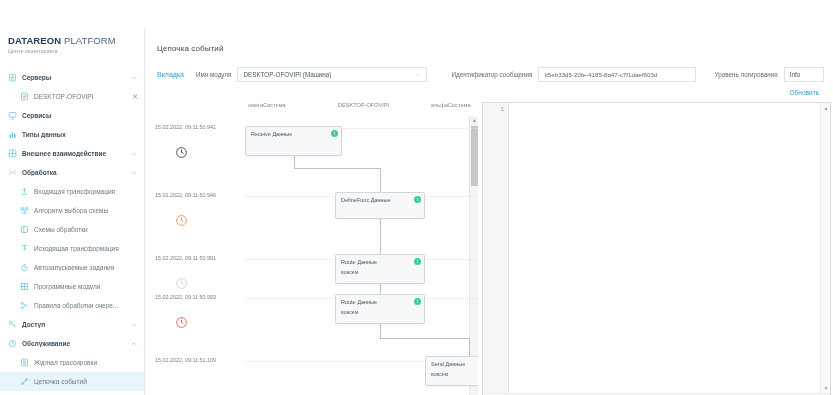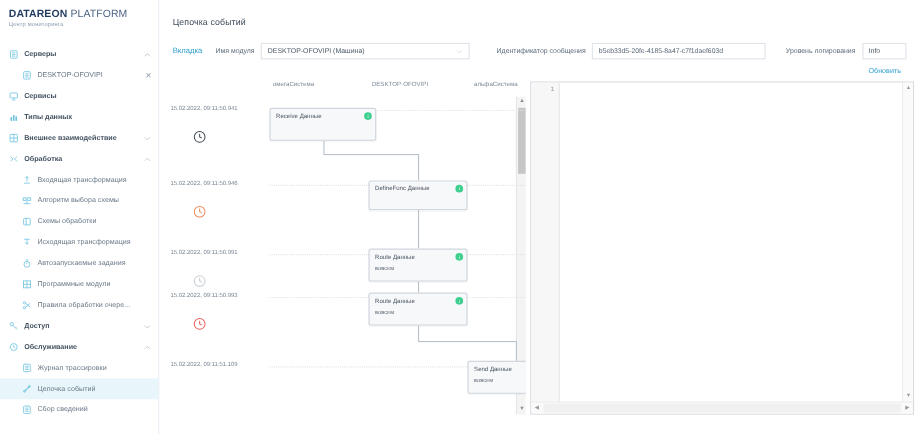--- a/index.html
+++ b/index.html
@@ -5,21 +5,21 @@
   * { box-sizing: border-box; }
   html, body {
     margin: 0; padding: 0;
     width: 833px; height: 395px;
     overflow: hidden;
     background: #ffffff;
     font-family: "Liberation Sans", sans-serif;
     font-size: 7px;
     color: #4a4a4a;
   }
-  #app { display: flex; width: 833px; height: 282px; }
+  #app { display: flex; width: 833px; height: 282px; margin-top: 28px; }
 
   
   #sidebar {
     width: 145px; height: 395px;
     background: #ffffff;
     border-right: 1px solid #e3e8ee;
     flex: 0 0 145px;
     position: relative;
   }
   .brand { padding: 7px 0 0 8px; }

